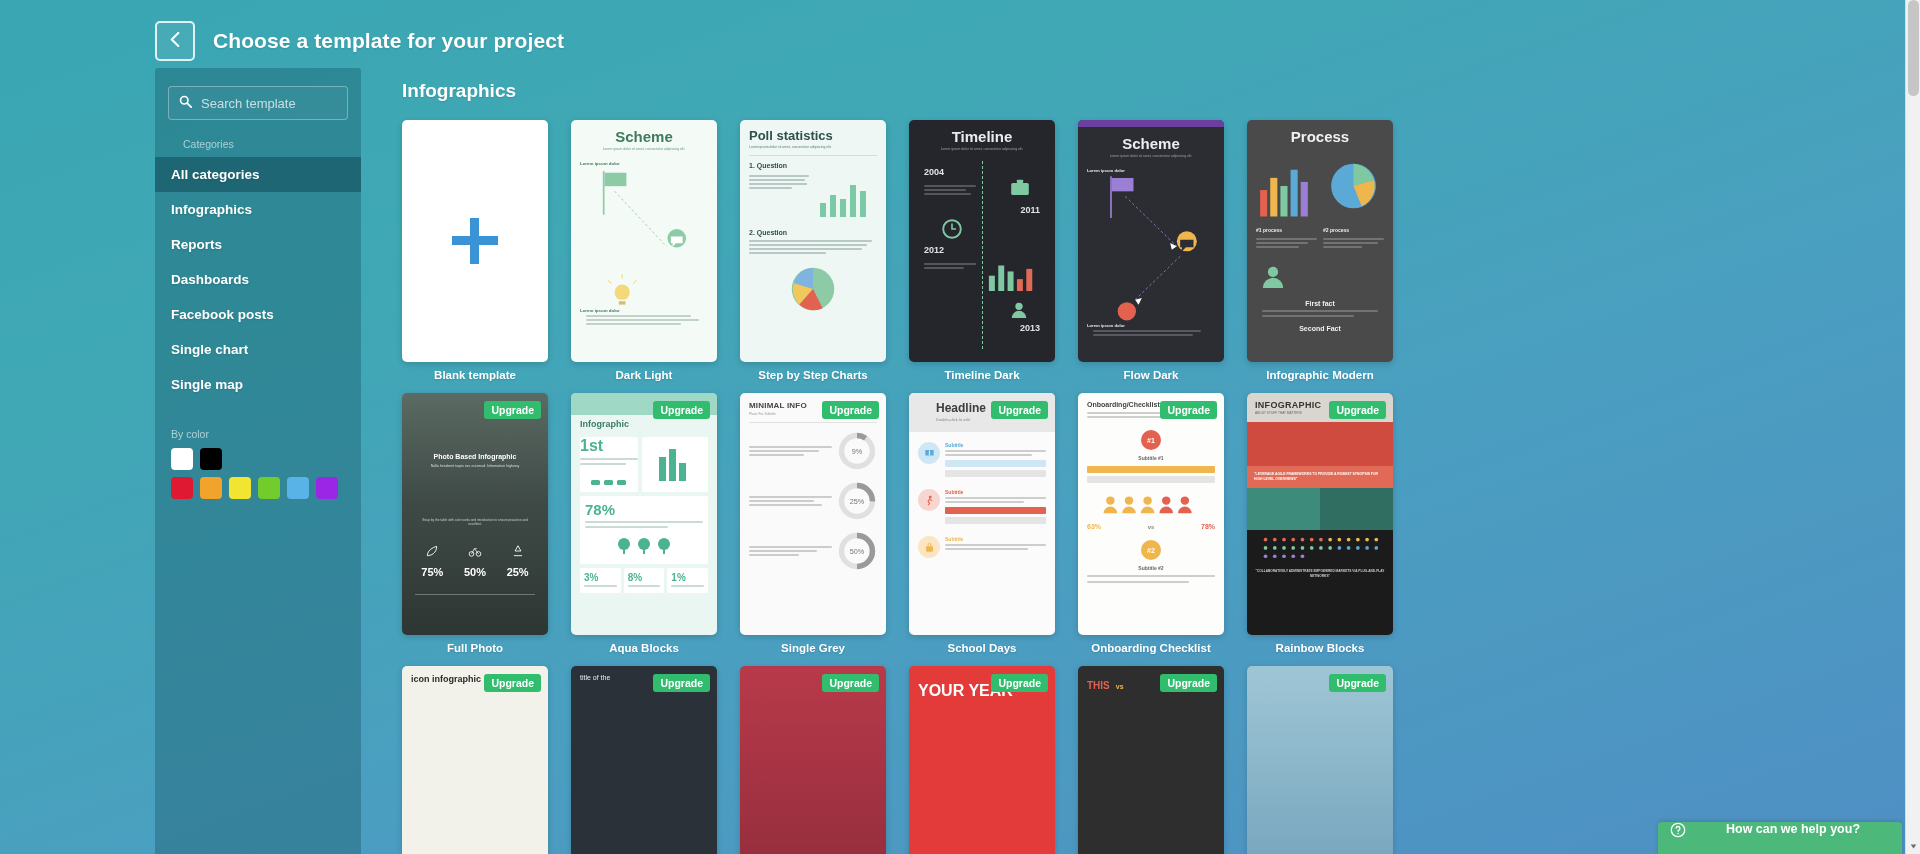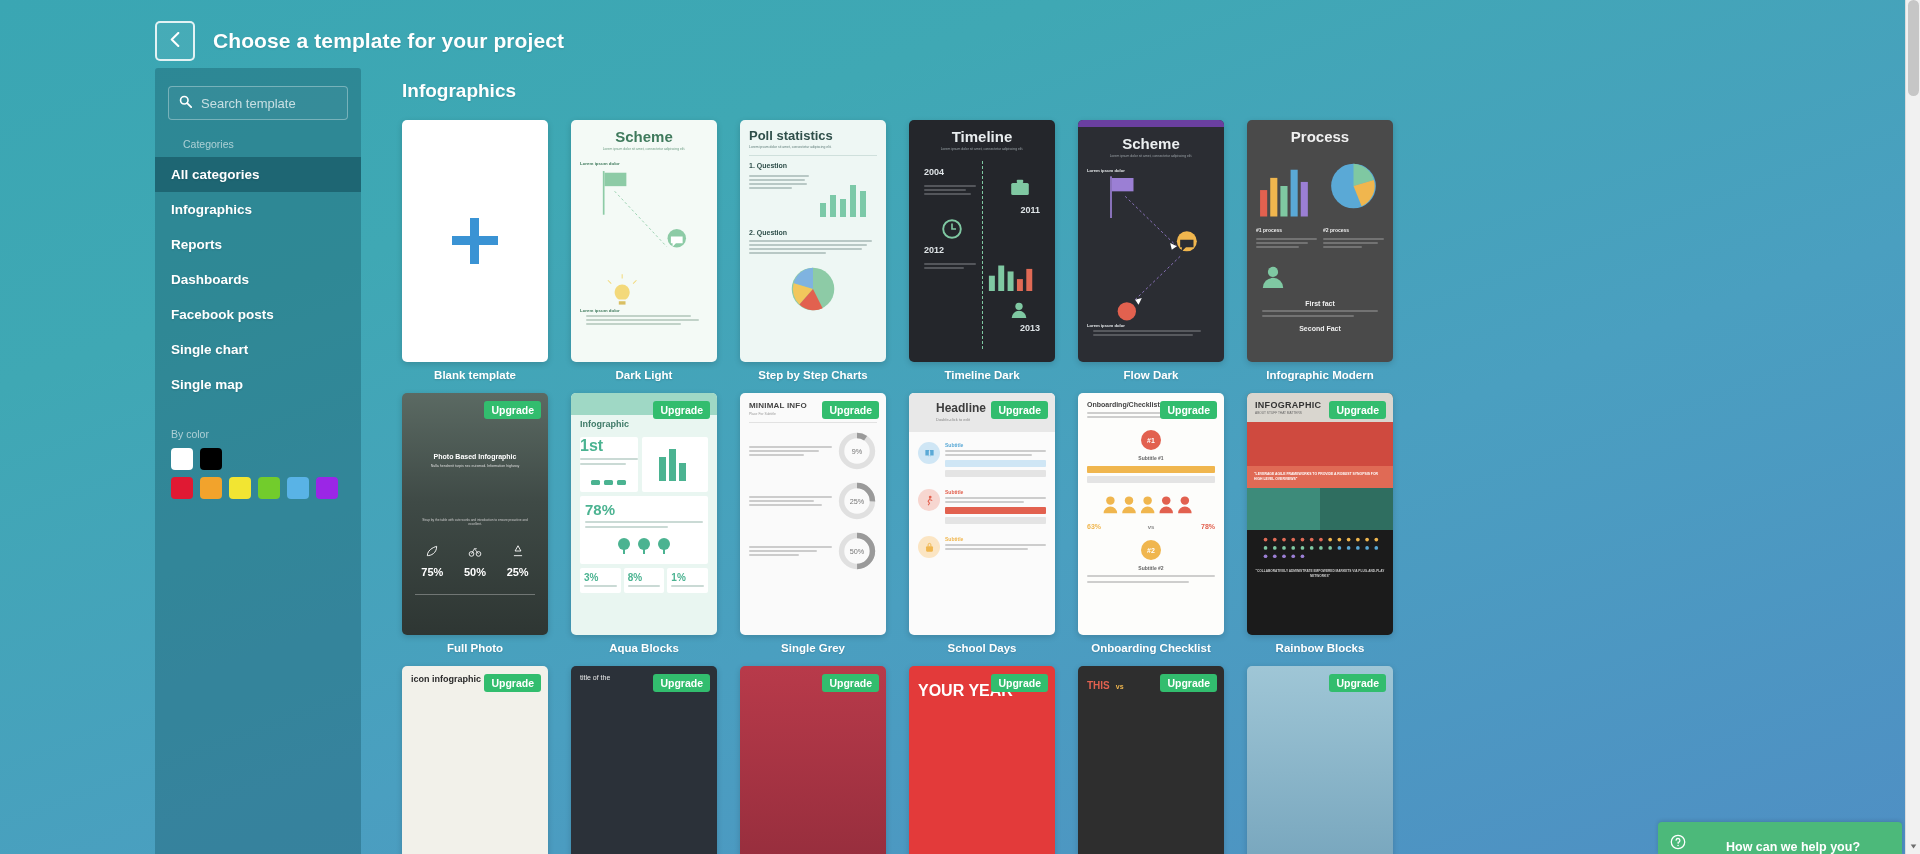--- a/index.html
+++ b/index.html
@@ -82,21 +82,21 @@
   .blank .plus::after { top: 18px; left: 0; height: 9px; width: 46px; }
 
   
   .tt { font-weight: bold; text-align: center; }
   .ln { background: currentColor; opacity: .28; height: 2px; border-radius: 1px; margin: 2px 6px; }
   .pad { padding: 8px 9px; height: 100%; }
 
   
   .help-bar {
     position: absolute; right: 18px; bottom: 0; width: 244px; height: 32px;
-    background: #4cb97a; border-radius: 4px 4px 0 0; display: flex; align-items: flex-end;
+    background: #4cb97a; border-radius: 4px 4px 0 0; display: flex; align-items: flex-start;
     gap: 10px; padding: 0 12px; cursor: pointer; box-shadow: 0 -1px 4px rgba(0,0,0,.14);
   }
   .help-bar svg { width: 16px; height: 16px; }
   .help-text { font-size: 12.5px; font-weight: bold; flex: 1; text-align: center; }
 
   
   .scroll-track {
     position: absolute; right: 0; top: 0; width: 15px; height: 854px;
     background: #f1f1f1; border-left: 1px solid #dcdcdc;
   }

